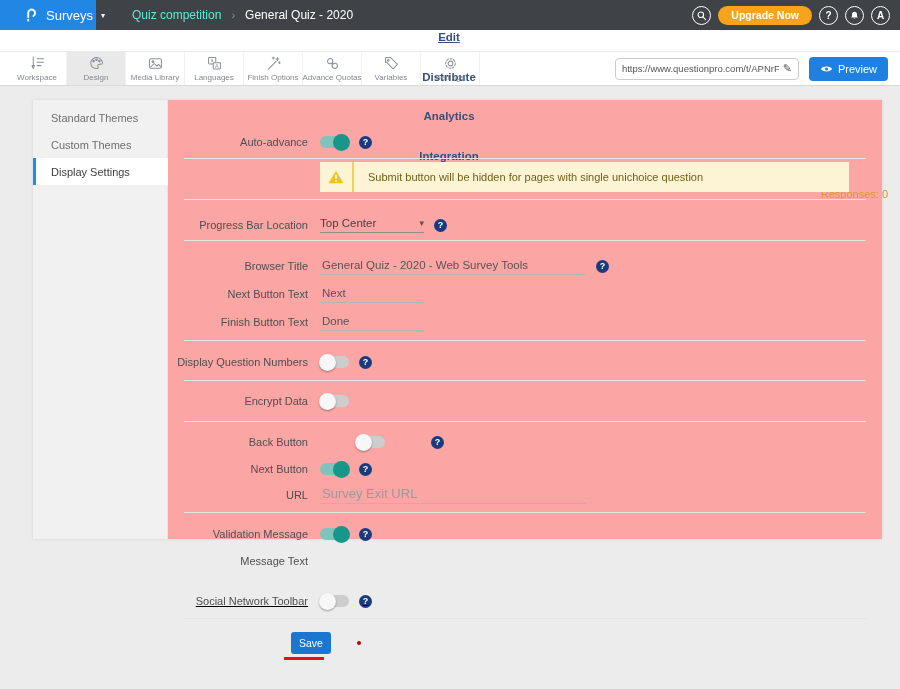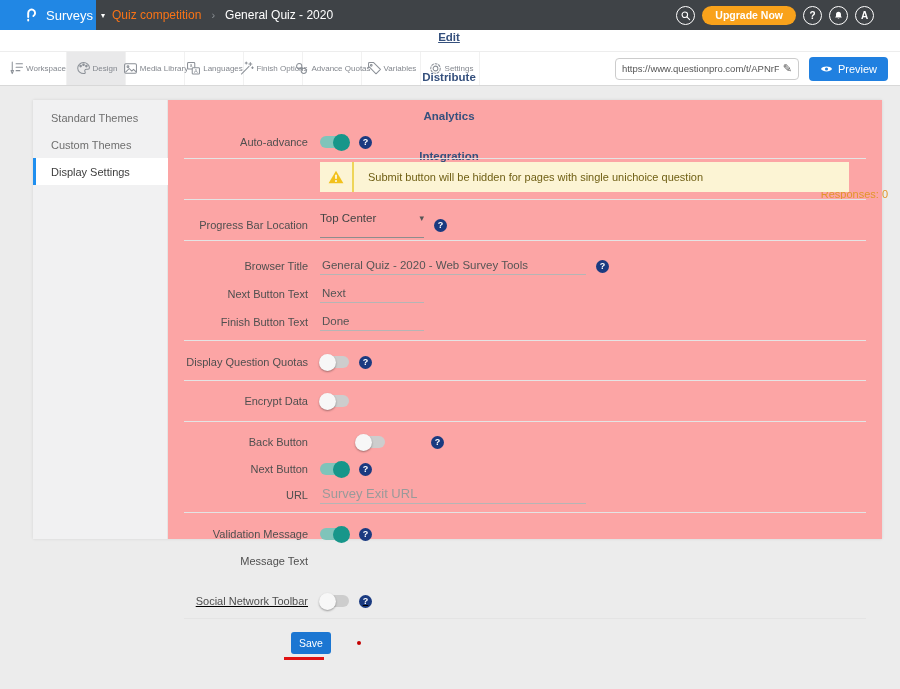--- a/index.html
+++ b/index.html
@@ -7,34 +7,34 @@
   body {
     font-family: "Liberation Sans", "DejaVu Sans", sans-serif;
     background:#ececec; overflow:hidden; position:relative;
   }
   
   .topbar { height:30px; background:#3f4347; display:flex; align-items:stretch; color:#fff; }
   .brand { width:96px; background:#2187e4; display:flex; align-items:center; gap:7px; padding:0 8px 0 23px; cursor:pointer; }
   .brand-label { font-size:13px; }
   .brand-caret { font-size:8px; margin-left:1px; }
   .crumbs { display:flex; align-items:center; gap:10px; margin-left:16px; font-size:12px; }
-  .crumb-parent { color:#f97316; cursor:pointer; }
+  .crumb-parent { color:#5eead4; cursor:pointer;margin-left:20px; }
   .crumb-sep { color:#8a8f94; font-size:11px; }
   .crumb-current { color:#ffffff; }
-  .top-actions { margin-left:auto; display:flex; align-items:center; gap:7px; padding-right:26px; }
+  .top-actions { margin-left:auto; display:flex; align-items:center; gap:7px; padding-right:10px; }
   .circle-btn { width:19px; height:19px; border:1.4px solid #fff; border-radius:50%; display:flex; align-items:center; justify-content:center; font-size:10px; font-weight:bold; cursor:pointer; flex:none; }
   .upgrade { background:#f9a21b; color:#fff; border:none; border-radius:10px; height:19px; padding:0 13px; font-size:10.5px; font-weight:bold; font-family:inherit; cursor:pointer; }
   
   .navbar { height:22px; background:#fff; display:flex; align-items:center; gap:26px; padding:0 12px 0 10px; border-bottom:1px solid #ededed;flex-direction:column; }
   .nav-item { font-size:11.5px; font-weight:700; color:#35507d; cursor:pointer; line-height:1; padding-top:2px; }
   .nav-item.active { text-decoration:underline; }
   .responses { margin-left:auto; font-size:11px; color:#e2952a; }
   
   .toolbar { height:34px; background:#fff; border-bottom:1px solid #d8d8d8; display:flex; align-items:stretch; padding-left:8px; }
-  .tb-item { width:59px; display:flex; flex-direction:row; align-items:center; justify-content:center; gap:1px; cursor:pointer; border-right:1px solid #f1f1f1; }
+  .tb-item { width:59px; display:flex; flex-direction:column; align-items:center; justify-content:center; gap:1px; cursor:pointer; border-right:1px solid #f1f1f1; }
   .tb-item.active { background:#e9e9ea; }
   .tb-icon { height:16px; display:flex; align-items:center; }
   .tb-icon svg { stroke:#8b9097; fill:none; stroke-width:1.2; stroke-linecap:round; stroke-linejoin:round; }
   .tb-label { font-size:8px; color:#83878e; white-space:nowrap; }
   .tb-right { margin-left:auto; display:flex; align-items:center; gap:10px; padding-right:12px; }
   .url-box { width:184px; height:22px; border:1px solid #ccc; border-radius:4px; display:flex; align-items:center; padding:0 6px; background:#fff; }
   .url-input { border:none; outline:none; flex:1; font-size:9.5px; color:#555; font-family:inherit; background:transparent; min-width:0; }
   .pencil { font-size:11px; color:#555; cursor:pointer; margin-left:4px; }
   .preview-btn { background:#2080e0; color:#fff; border:none; border-radius:4px; height:24px; padding:0 11px; display:flex; align-items:center; gap:5px; font-size:11px; font-family:inherit; cursor:pointer; }
   
@@ -61,21 +61,21 @@
   .lbl-sm { width:60px; text-align:right; margin-right:12px; font-size:11px; color:#4f4f4f; }
   
   .warning { margin:3px 0 0 152px; width:529px; height:30px; background:#fcf4d4; display:flex; align-items:center; }
   .warn-icon-wrap { width:34px; align-self:stretch; display:flex; align-items:center; justify-content:center; border-right:2px solid #eed559; flex:none; }
   .warn-text { padding-left:14px; font-size:11px; color:#6f5f14; }
   
   .uline { border:none; border-bottom:1px solid #b5b5b5; font-size:11.5px; color:#555; padding:2px 2px 3px 2px; background:transparent; outline:none; font-family:inherit; }
   .uline::placeholder { color:#9a9a9a; font-size:13px; }
   .w-lg { width:266px; }
   .w-sm { width:104px; }
-  .select { width:104px; border-bottom:1px solid #8d8d8d; display:flex; align-items:center; justify-content:space-between; padding-bottom:13px; font-size:11.5px; color:#444; cursor:pointer; }
+  .select { width:104px; border-bottom:1px solid #8d8d8d; display:flex; align-items:center; justify-content:space-between; padding-bottom:3px; font-size:11.5px; color:#444; cursor:pointer; }
   .select-caret { font-size:9px; color:#555; }
   
   .save-row { margin-top:13px; height:22px; display:flex; align-items:center; position:relative; }
   .save-btn { margin-left:123px; background:#1b76d2; color:#fff; border:none; border-radius:3px; height:22px; padding:0 8px; font-size:10.5px; font-family:inherit; cursor:pointer; }
   .red-dot { position:absolute; left:189px; top:9px; width:4px; height:4px; border-radius:50%; background:#c40000; }
   .save-underline { height:3px; width:40px; background:#e01212; margin:3px 0 0 116px; }
 </style>
 </head>
 <body>
 
@@ -279,21 +279,21 @@
       <input class="uline w-sm" value="Next" style="">
     </div>
     <div class="row row-sm" style="margin-top:2px;">
       <span class="lbl">Finish Button Text</span>
       <input class="uline w-sm" value="Done" style="">
     </div>
 
     <div class="divider" style="margin-top:5px;"></div>
 
     <div class="row row-sm" style="margin-top:8px;">
-      <span class="lbl">Display Question Quotas</span>
+      <span class="lbl">Display Question Numbers</span>
       <span class="toggle" data-state="off">
           <span class="knob"></span>
         </span>
       <span class="help">?</span>
     </div>
 
     <div class="divider" style="margin-top:5px;"></div>
 
     <div class="row row-sm" style="margin-top:7px;">
       <span class="lbl">Encrypt Data</span>

